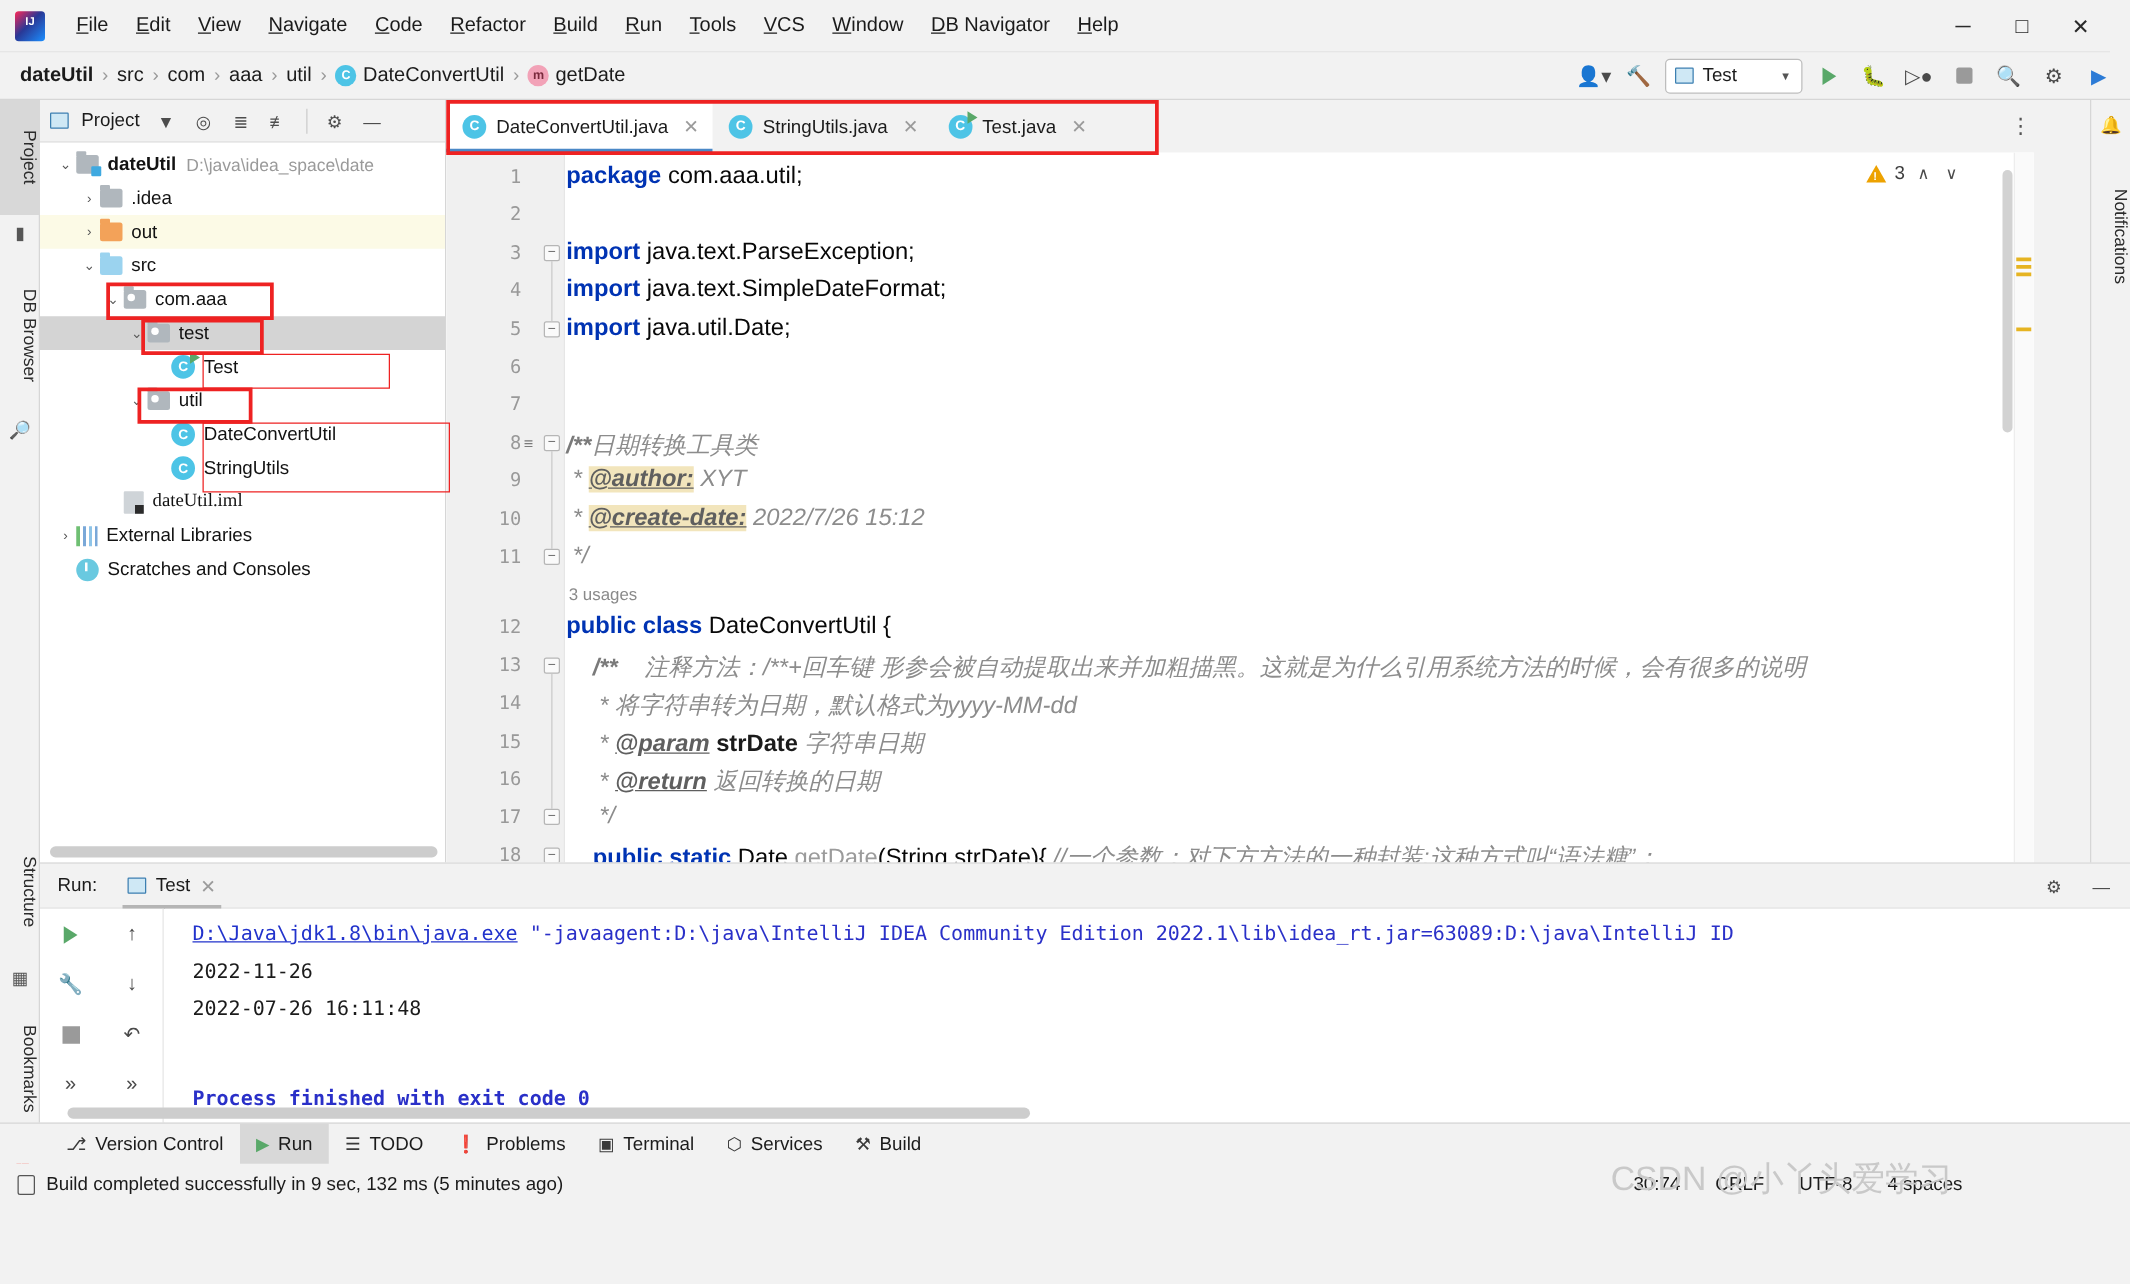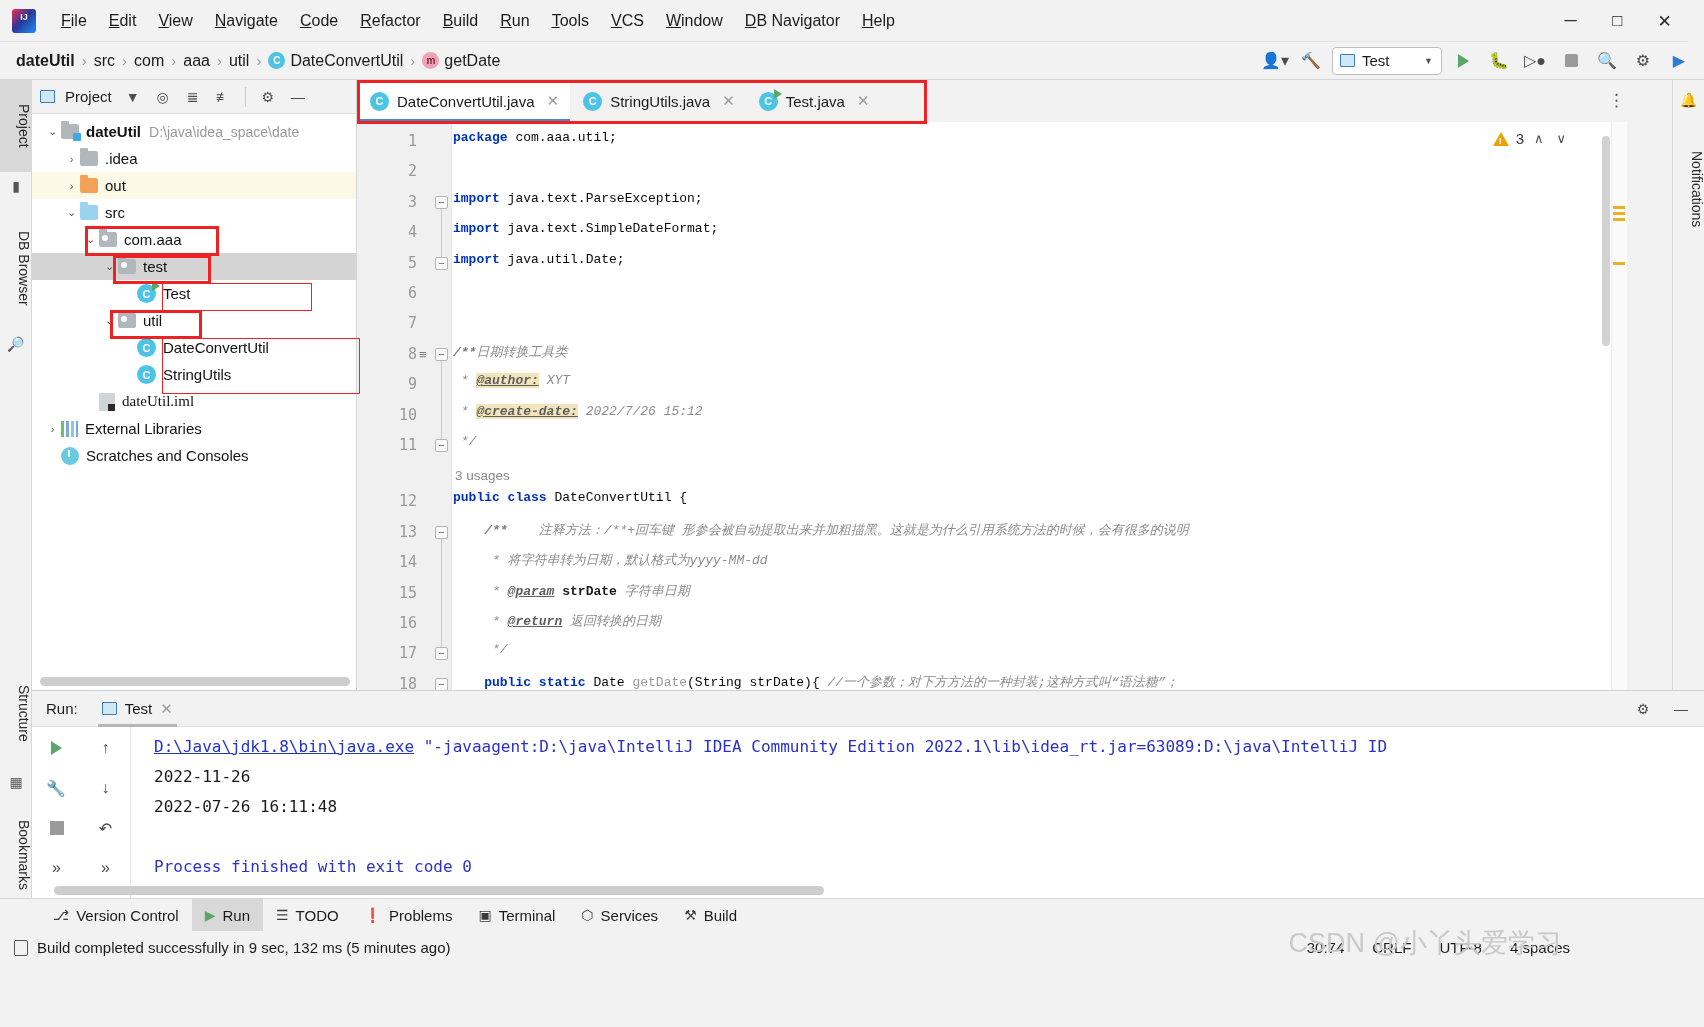--- a/index.html
+++ b/index.html
@@ -203,22 +203,22 @@
     text-align:center;line-height:11px;
   }
   .foldline{
     position:absolute;left:84px;width:1px;background:#c9c9c9;
   }
   .gicon{
     position:absolute;left:62px;font-size:13px;color:#7a7a7a;
   }
   .cl{
     position:absolute;left:0;white-space:pre;
-    font-family:Liberation Mono, monospace;
-    font-size:13px;color:#080808;
+    font-family:Liberation Sans, sans-serif;
+    font-size:19px;color:#080808;
   }
   .kw{color:#0033b3;font-weight:bold;}
   .cm{color:#8c8c8c;font-style:italic;}
   .cmbold{color:#7a7a7a;font-style:italic;font-weight:bold;}
   .tag{color:#5f5f5f;font-style:italic;font-weight:bold;text-decoration:underline;background:#f2e5bc;}
   .tagnb{color:#5f5f5f;font-style:italic;font-weight:bold;text-decoration:underline;}
   .param{color:#1b1b1b;font-weight:bold;font-style:normal;}
   .mname{color:#9b9b9b;}
   .usages{
     position:absolute;left:0;font-size:13.5px;color:#8a8a8a;
@@ -631,21 +631,21 @@
         <div class="rico">↓</div>
         <div class="rico">↶</div>
         <div class="rico">»</div>
       </div>
     </div>
 
     <div class="console" id="console-host">
         <div class="coline" style="top: 10px;"><span class="colink">D:\Java\jdk1.8\bin\java.exe</span><span class="coblue"> "-javaagent:D:\java\IntelliJ IDEA Community Edition 2022.1\lib\idea_rt.jar=63089:D:\java\IntelliJ ID</span></div>
         <div class="coline" style="top: 40px;">2022-11-26</div>
         <div class="coline" style="top: 70px;">2022-07-26 16:11:48</div>
-        <div class="coline" style="top: 130px;"><span class="coblue">Process finished with exit code 0</span></div>
+        <div class="coline" style="top: 142px; font-weight: bold;"><span class="coblue">Process finished with exit code 0</span></div>
       </div>
     <div class="console-hscroll"></div>
   </div>
 
   <div class="bottombar" id="bottombar-host">
       <div class="btab">
         <span style="font-size:14px;color:#3a3a3a;">⎇</span>
         <span>Version Control</span>
       </div>
       <div class="btab sel">

